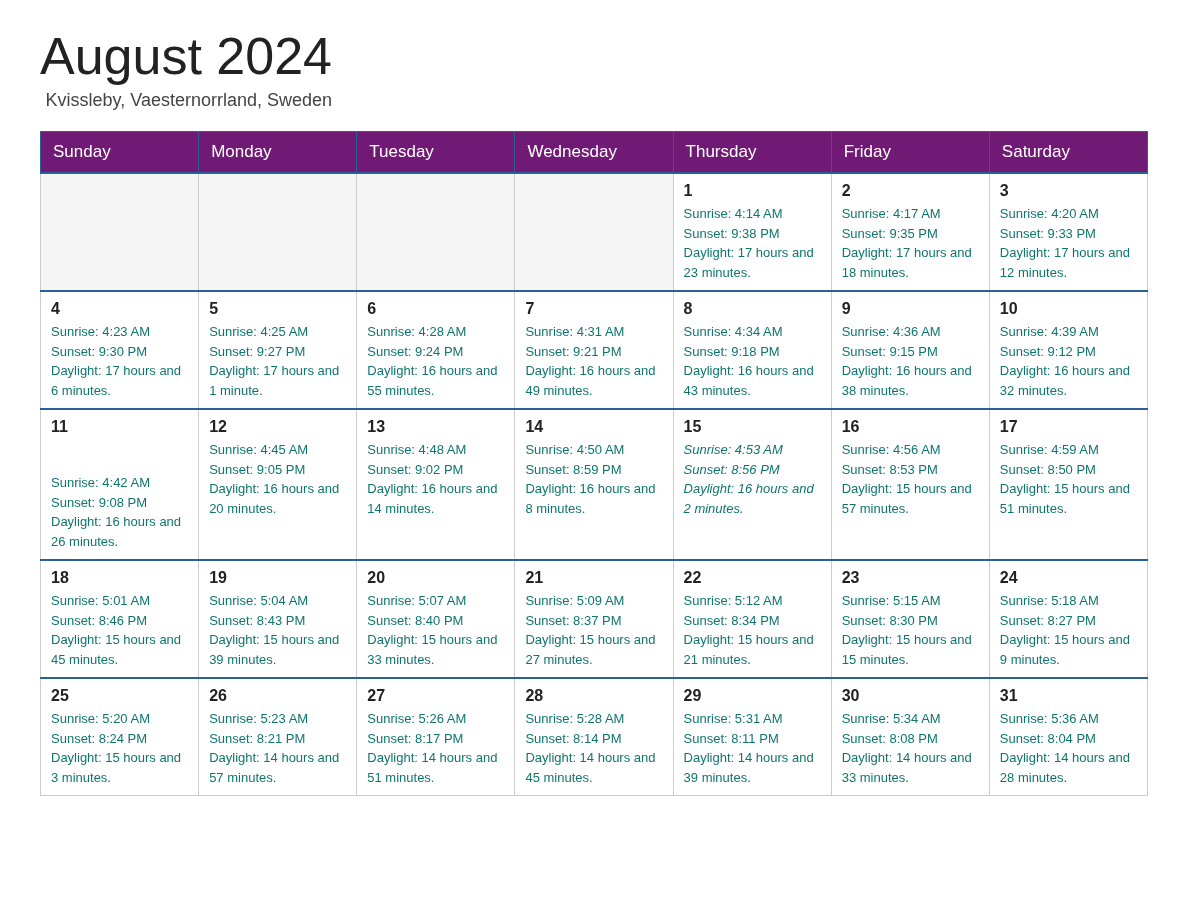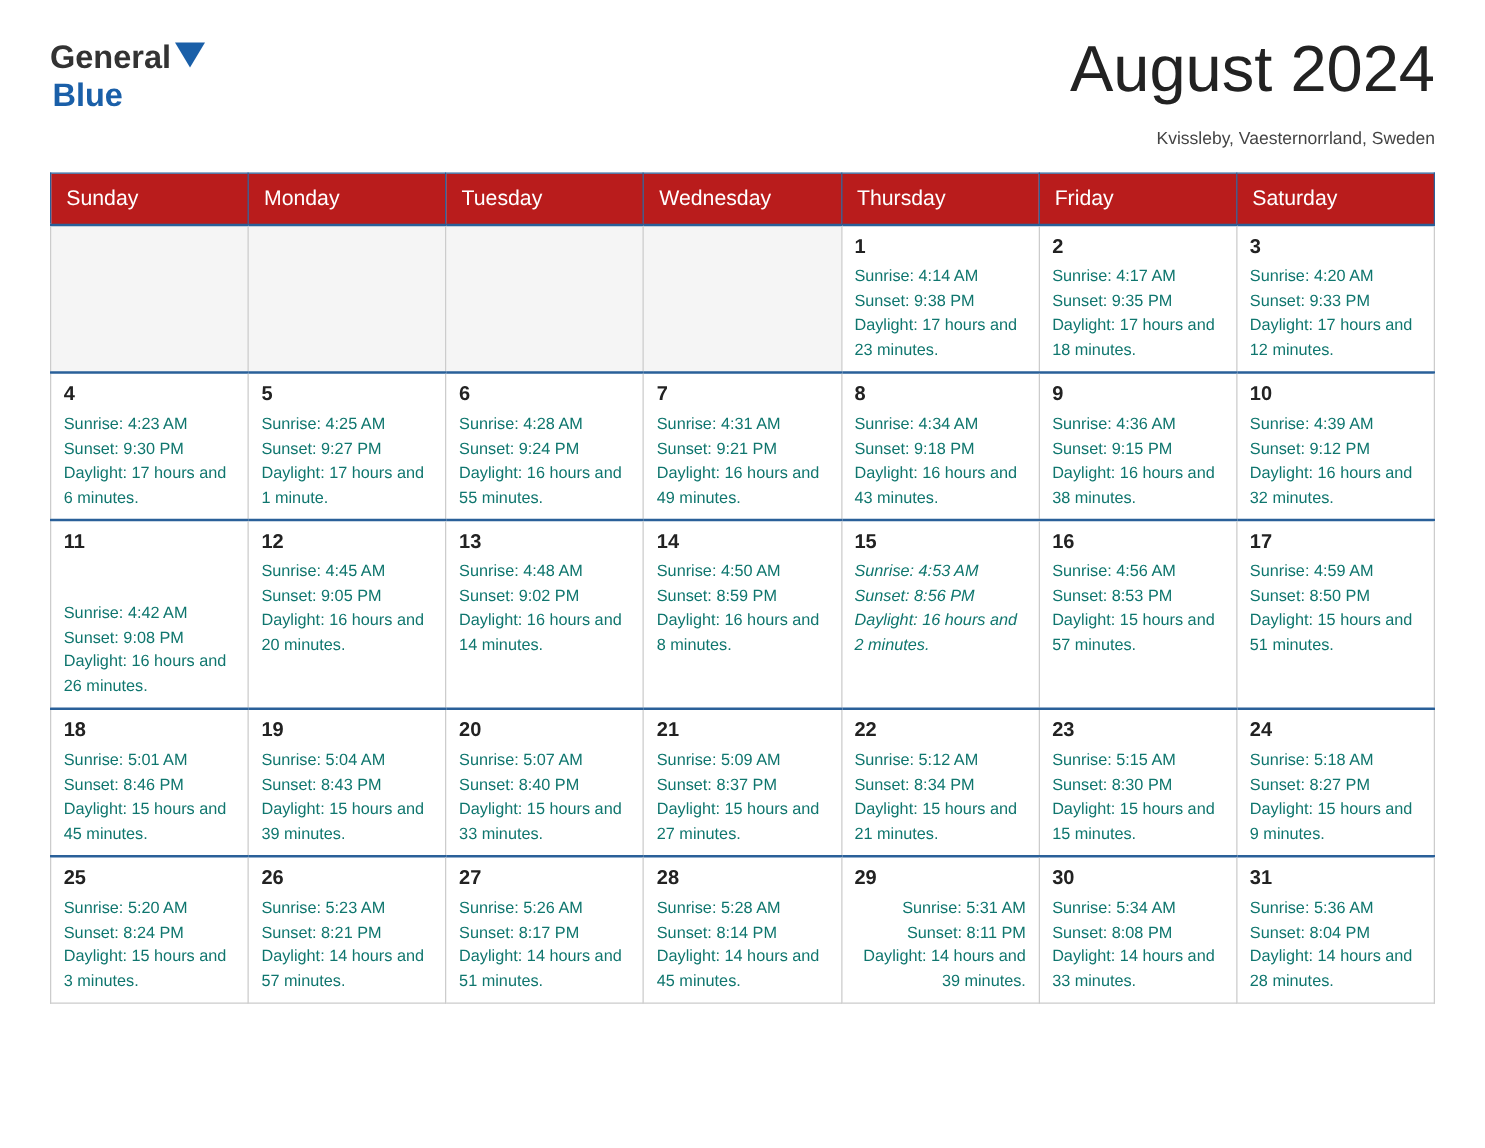--- a/index.html
+++ b/index.html
@@ -48,33 +48,33 @@
     .header-right {
       text-align: right;
     }
     .month-title {
       font-size: 52px;
       font-weight: normal;
       color: #222;
       line-height: 1;
     }
     .location-title {
-      font-size: 14px;
+      font-size: 18px;
       color: #444;
-      margin-top: 20px;
+      margin-top: 8px;
     }
 
     
     .calendar {
       width: 100%;
       border-collapse: collapse;
       border: 1px solid #aaa;
     }
     .calendar th {
-      background-color: #b91c1c;
+      background-color: #701a75;
       color: #fff;
       font-size: 17px;
       font-weight: normal;
       padding: 10px 12px;
       text-align: left;
       border: 1px solid #2a6099;
     }
     .calendar td {
       vertical-align: top;
       padding: 8px 10px;
@@ -101,31 +101,20 @@
       color: #0f766e;
     }
     tr.week-row td {
       border-top: 2px solid #2a6099;
     }
   </style>
 </head>
 <body>
 
 <div class="header">
-  <div class="logo">
-    <div>
-      <div style="display:flex;align-items:center;">
-        <span class="logo-text-general">General</span>
-        <span class="logo-triangle"></span>
-      </div>
-      <div>
-        <span class="logo-text-blue">Blue</span>
-      </div>
-    </div>
-  </div>
   <div class="header-right">
     <div class="month-title">August 2024</div>
     <div class="location-title">Kvissleby, Vaesternorrland, Sweden</div>
   </div>
 </div>
 
 <table class="calendar">
   <thead>
     <tr>
     <th>Sunday</th>
@@ -314,21 +303,21 @@
 Daylight: 14 hours and 51 minutes.</div>
         </td>
         <td>
           <span class="day-number">28</span>
           <div class="day-info" style="white-space: pre-line;">Sunrise: 5:28 AM
 Sunset: 8:14 PM
 Daylight: 14 hours and 45 minutes.</div>
         </td>
         <td>
           <span class="day-number">29</span>
-          <div class="day-info" style="white-space: pre-line; text-align: right;">Sunrise: 5:31 AM
+          <div class="day-info" style="white-space: pre-line;">Sunrise: 5:31 AM
 Sunset: 8:11 PM
 Daylight: 14 hours and 39 minutes.</div>
         </td>
         <td>
           <span class="day-number">30</span>
           <div class="day-info" style="white-space: pre-line;">Sunrise: 5:34 AM
 Sunset: 8:08 PM
 Daylight: 14 hours and 33 minutes.</div>
         </td>
         <td>

